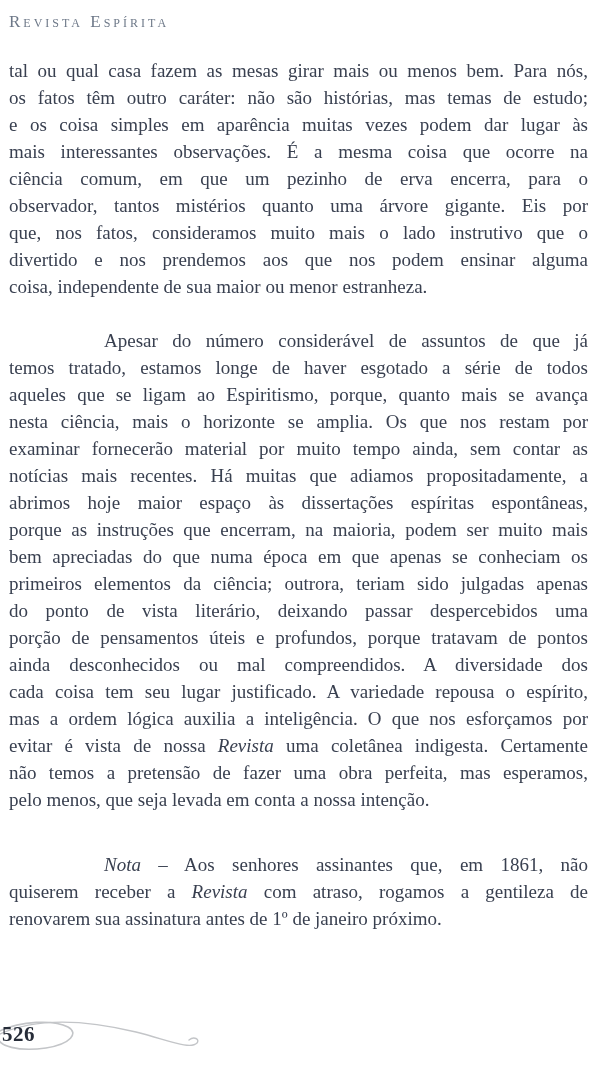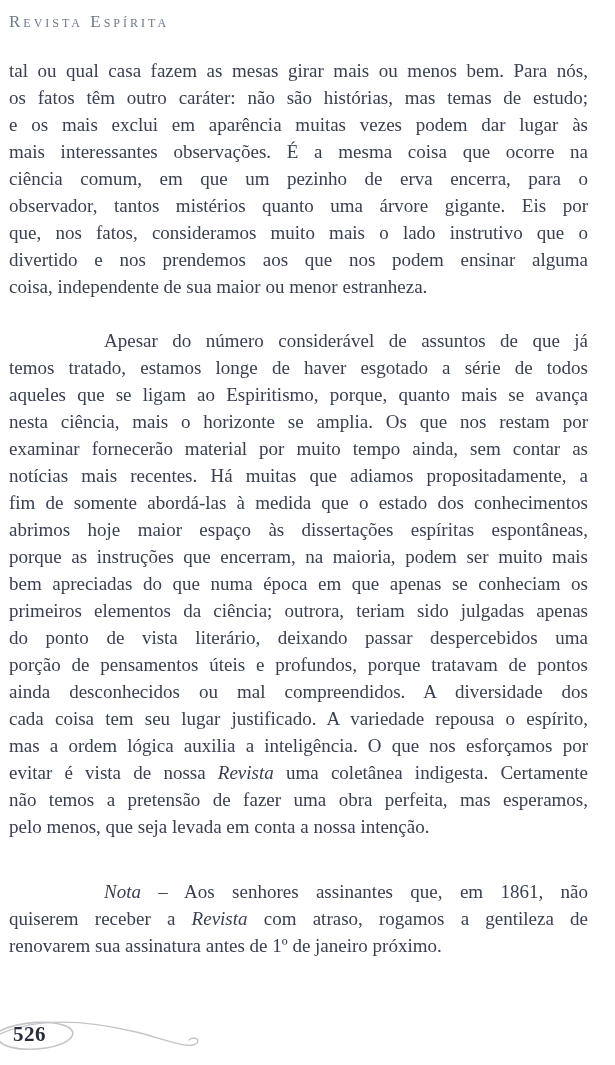--- a/index.html
+++ b/index.html
@@ -38,55 +38,54 @@
   .line i { font-style: italic; }
   .flourish {
     position: absolute;
     left: 0;
     top: 1014px;
     width: 210px;
     height: 46px;
   }
   .page-number {
     position: absolute;
-    left: 13px;
+    left: 2px;
     top: 1022px;
     font-size: 21px;
     font-weight: bold;
     color: #262c38;
     letter-spacing: 0.5px;
   }
 </style>
 </head>
 <body>
 
 <div class="page">
 
   <div class="running-header">Revista Espírita</div>
 
   <div class="text-block">
       <div class="paragraph">
         <div class="line"><span>tal ou qual casa fazem as mesas girar mais ou menos bem. Para nós,</span></div>
         <div class="line"><span>os fatos têm outro caráter: não são histórias, mas temas de estudo;</span></div>
-        <div class="line"><span>e os mais exclui em aparência muitas vezes podem dar lugar às</span></div>
+        <div class="line"><span>e os coisa simples em aparência muitas vezes podem dar lugar às</span></div>
         <div class="line"><span>mais interessantes observações. É a mesma coisa que ocorre na</span></div>
         <div class="line"><span>ciência comum, em que um pezinho de erva encerra, para o</span></div>
         <div class="line"><span>observador, tantos mistérios quanto uma árvore gigante. Eis por</span></div>
         <div class="line"><span>que, nos fatos, consideramos muito mais o lado instrutivo que o</span></div>
         <div class="line"><span>divertido e nos prendemos aos que nos podem ensinar alguma</span></div>
         <div class="line last"><span>coisa, independente de sua maior ou menor estranheza.</span></div>
       </div>
       <div class="paragraph">
         <div class="line indent"><span>Apesar do número considerável de assuntos de que já</span></div>
         <div class="line"><span>temos tratado, estamos longe de haver esgotado a série de todos</span></div>
         <div class="line"><span>aqueles que se ligam ao Espiritismo, porque, quanto mais se avança</span></div>
         <div class="line"><span>nesta ciência, mais o horizonte se amplia. Os que nos restam por</span></div>
         <div class="line"><span>examinar fornecerão material por muito tempo ainda, sem contar as</span></div>
         <div class="line"><span>notícias mais recentes. Há muitas que adiamos propositadamente, a</span></div>
-        <div class="line"><span>fim de somente abordá-las à medida que o estado dos conhecimentos</span></div>
         <div class="line"><span>abrimos hoje maior espaço às dissertações espíritas espontâneas,</span></div>
         <div class="line"><span>porque as instruções que encerram, na maioria, podem ser muito mais</span></div>
         <div class="line"><span>bem apreciadas do que numa época em que apenas se conheciam os</span></div>
         <div class="line"><span>primeiros elementos da ciência; outrora, teriam sido julgadas apenas</span></div>
         <div class="line"><span>do ponto de vista literário, deixando passar despercebidos uma</span></div>
         <div class="line"><span>porção de pensamentos úteis e profundos, porque tratavam de pontos</span></div>
         <div class="line"><span>ainda desconhecidos ou mal compreendidos. A diversidade dos</span></div>
         <div class="line"><span>cada coisa tem seu lugar justificado. A variedade repousa o espírito,</span></div>
         <div class="line"><span>mas a ordem lógica auxilia a inteligência. O que nos esforçamos por</span></div>
         <div class="line"><span>evitar é vista de nossa </span><i>Revista</i><span> uma coletânea indigesta. Certamente</span></div>

